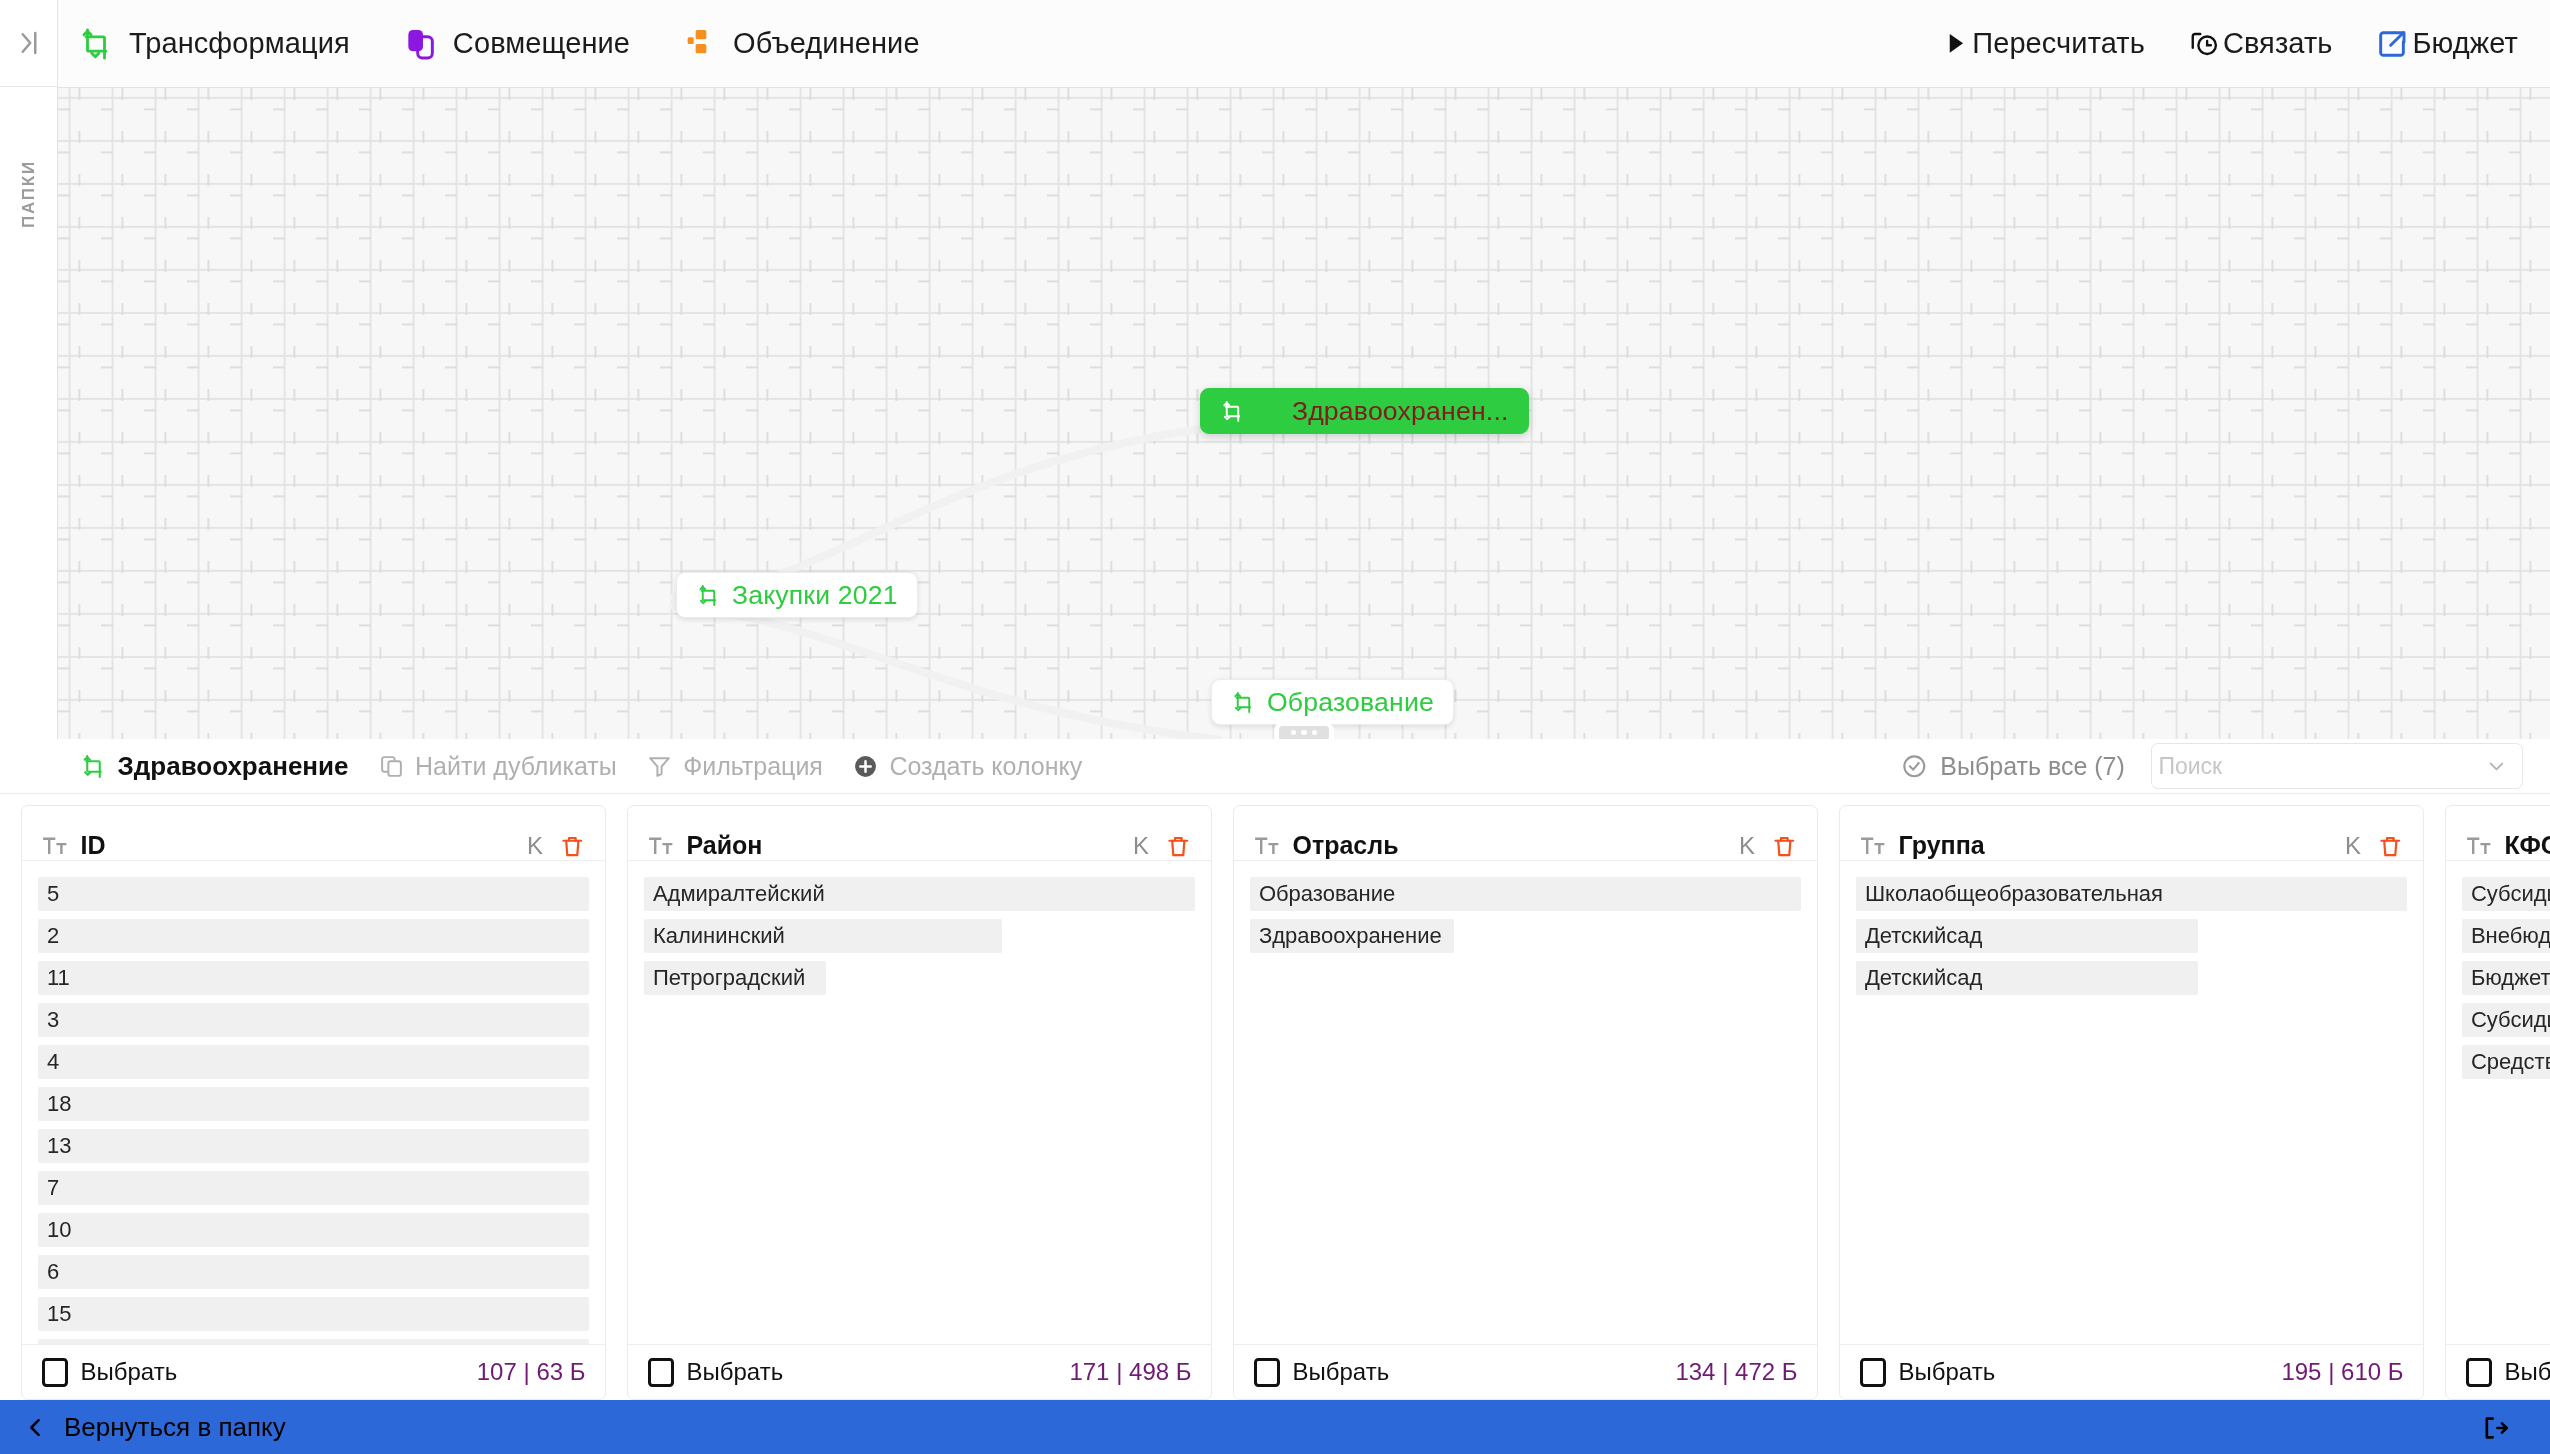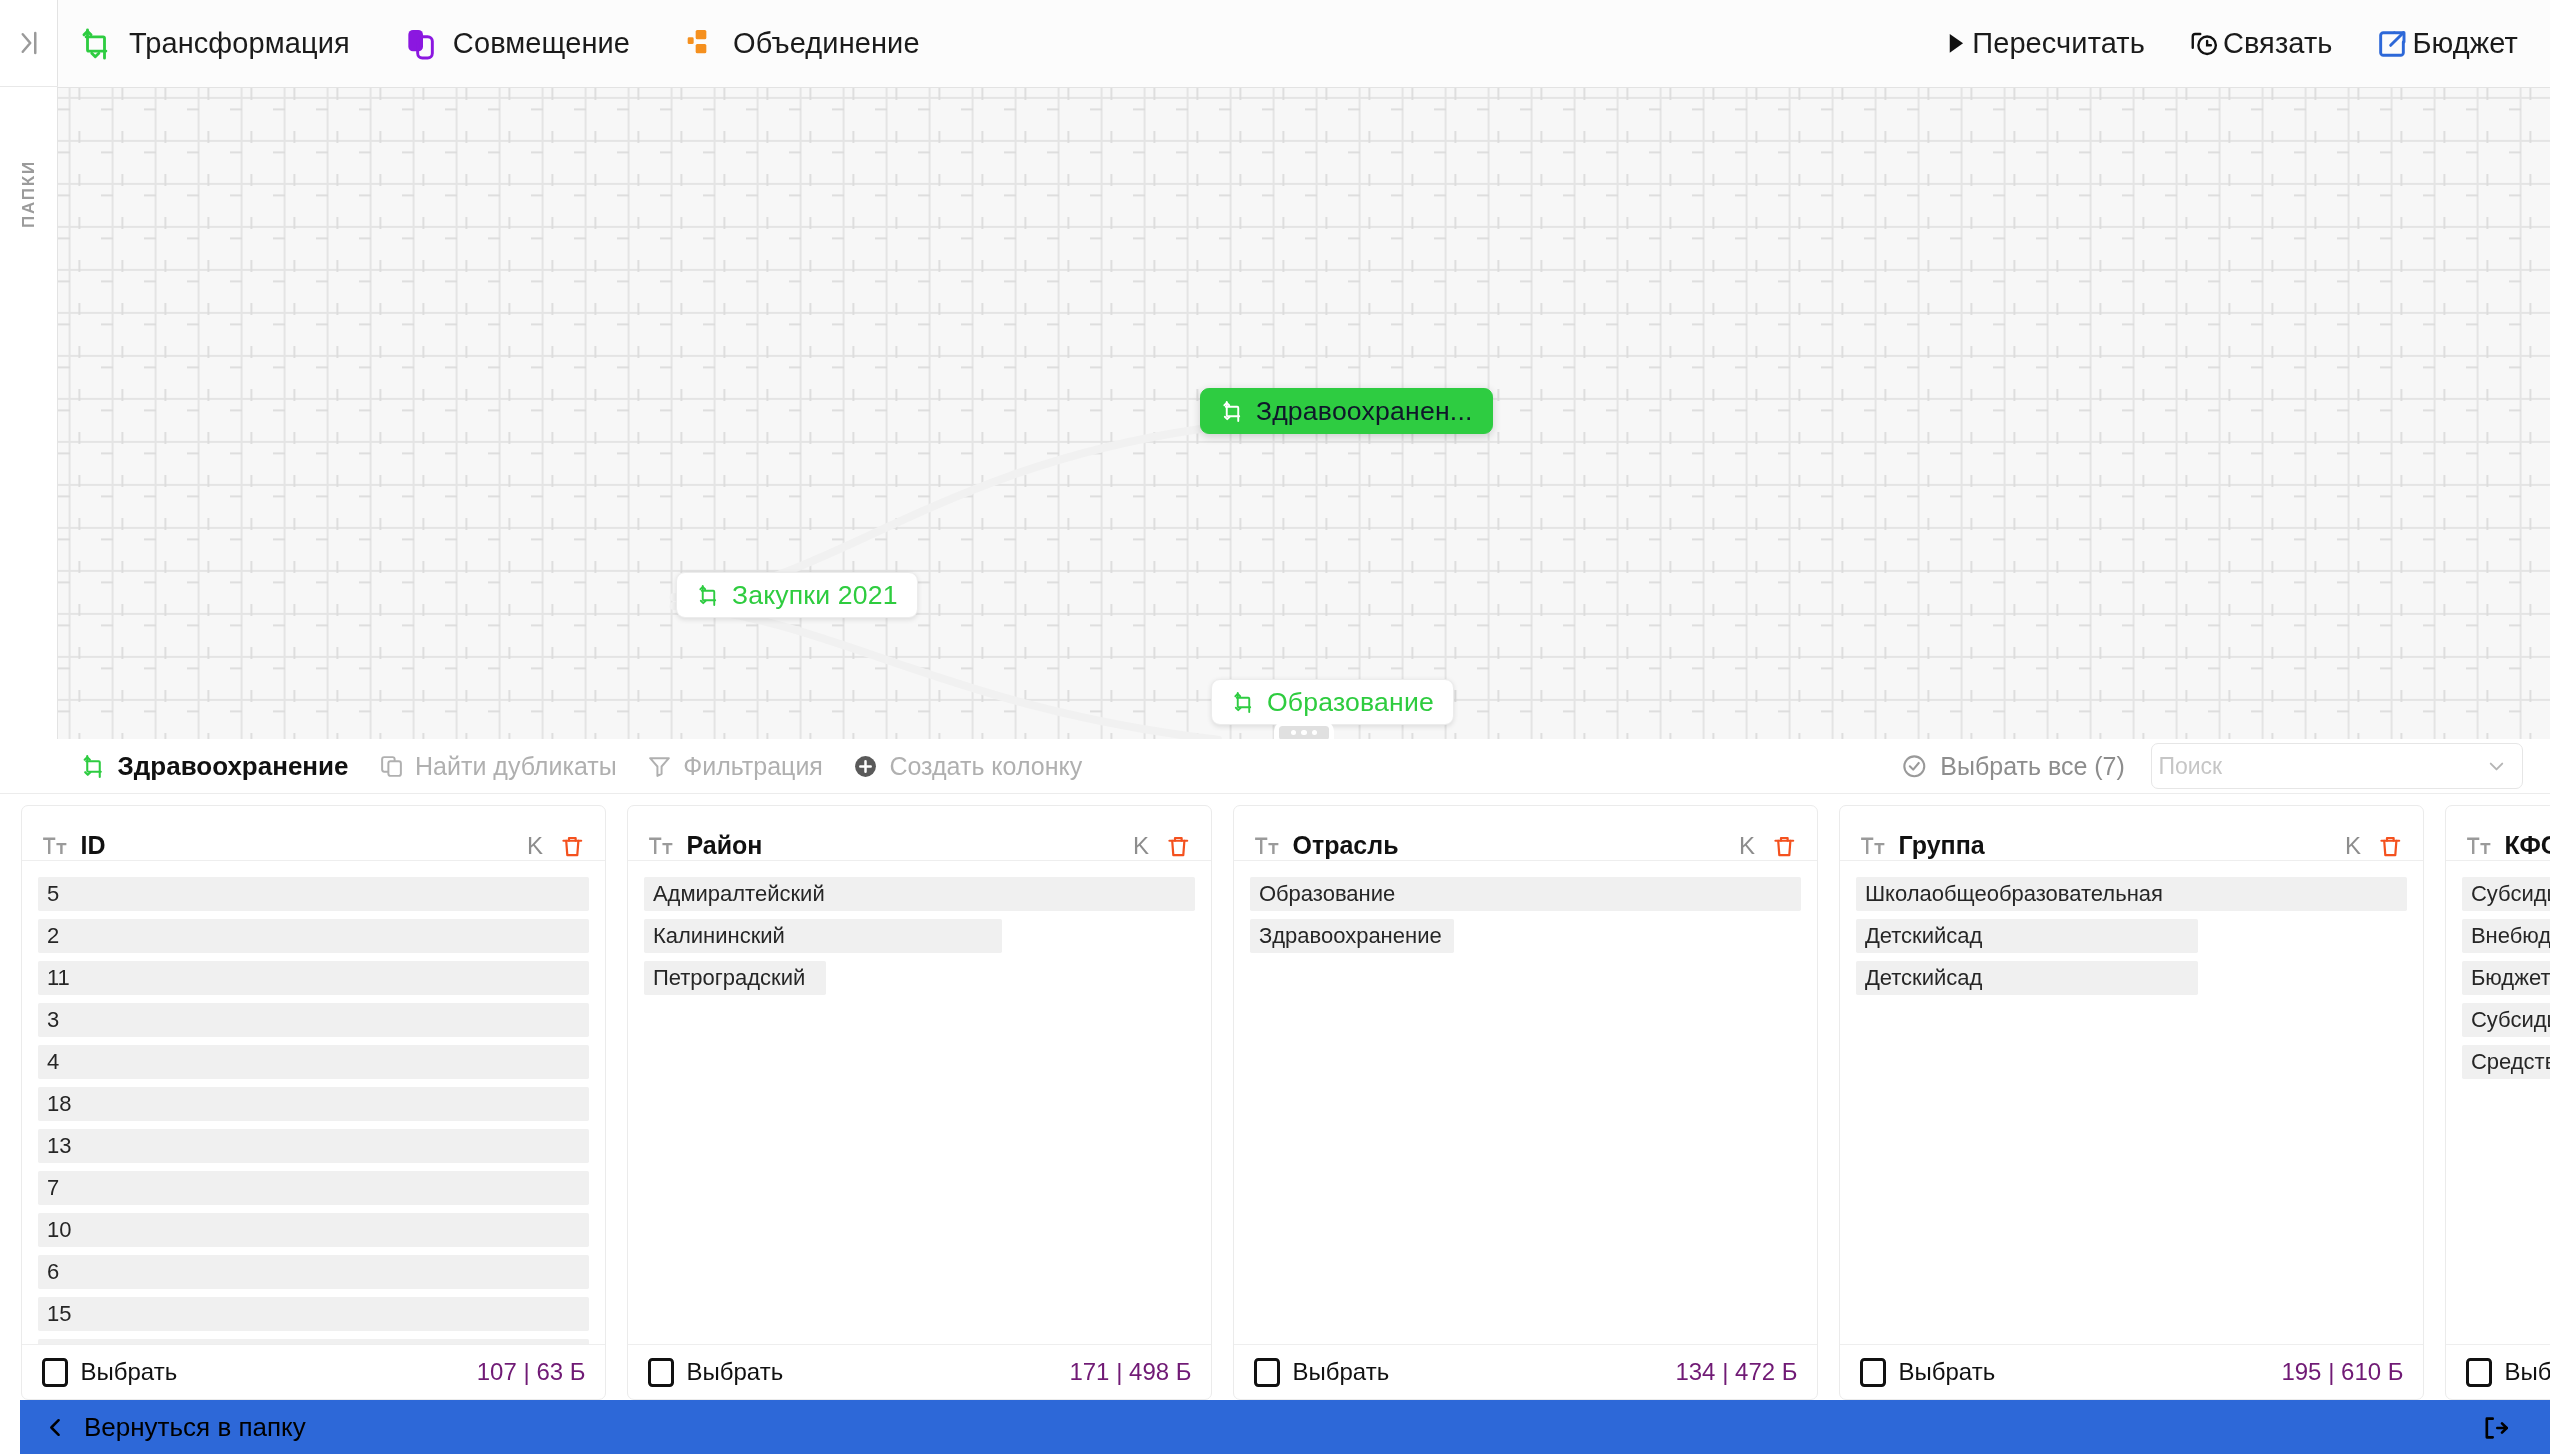--- a/index.html
+++ b/index.html
@@ -89,21 +89,21 @@
 
   .node {
     position: absolute; display: flex; align-items: center; gap: 12.4px;
     padding: 0 19.5px; height: 46px; border-radius: 8.9px; cursor: pointer;
     background: #ffffff; border: 0.9px solid #ececec;
     box-shadow: 0 1.8px 5.3px rgba(0,0,0,0.10);
     white-space: nowrap;
   }
   .node .nlbl { font-size: 26.6px; color: #2ecc3f; letter-spacing: 0.2px; }
   .node.active { background: #2ecc41; border-color: #2ecc41; box-shadow: 0 2.7px 8px rgba(0,0,0,0.16); }
-  .node.active .nlbl { color: #0f172a; }
+  .node.active .nlbl { color: #7f1d1d; margin-left: 36px; }
 
   .drag-handle {
     position: absolute; left: 50%; transform: translateX(-50%); bottom: -2.7px;
     width: 60px; height: 19.5px; background: #ffffff; border-radius: 8.9px 8.9px 0 0;
     display: flex; align-items: flex-start; justify-content: center; z-index: 5;
   }
   .drag-handle .pill {
     margin-top: 3.5px; width: 50px; height: 14px; border-radius: 3.5px; background: #e0e0e0;
     display: flex; align-items: center; justify-content: center; gap: 5.3px;
   }
@@ -158,21 +158,21 @@
     width: 26.6px; height: 29px; border: 3.5px solid #111; border-radius: 4.4px; flex-shrink: 0;
     cursor: pointer; background: #fff;
   }
   .col-foot .flbl { font-size: 24px; color: #111; margin-left: 12.4px; }
   .col-foot .sp { flex: 1; }
   .col-foot .fstat { font-size: 24px; color: #701a75; }
 
   
   .bluebar {
     height: 55px; background: #2d68d8; display: flex; align-items: center;
-    padding: 0 41px 0 23px; flex-shrink: 0; margin-left: 20px;
+    padding: 0 41px 0 23px; flex-shrink: 0;
   }
   .bluebar .bb-left { display: flex; align-items: center; gap: 16px; cursor: pointer; }
   .bluebar .bb-lbl { font-size: 26px; color: #000; }
   .bluebar .sp { flex: 1; }
 </style>
 </head>
 <body>
 
 <div id="app">
 

